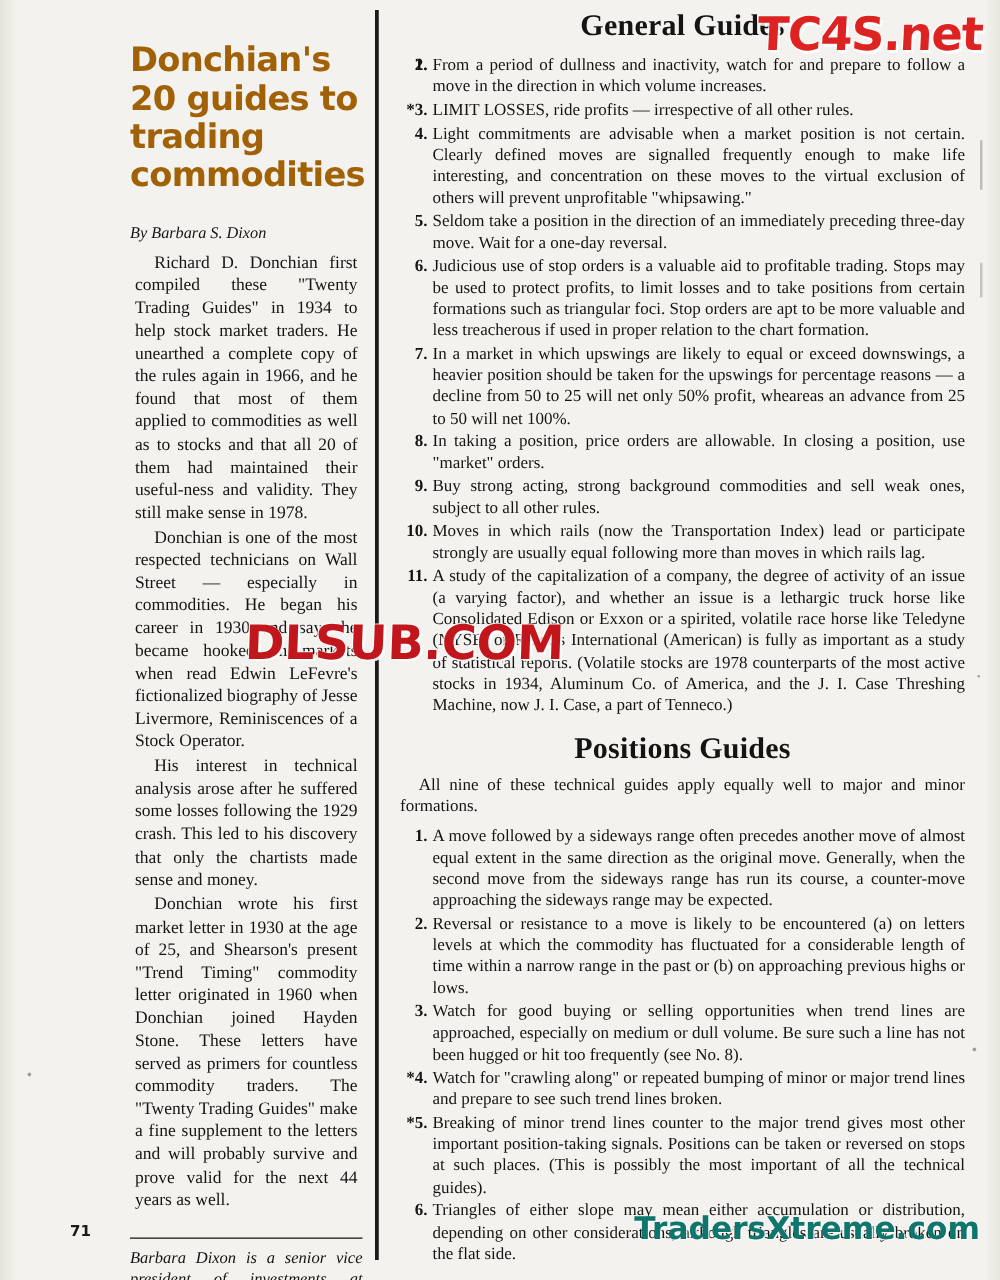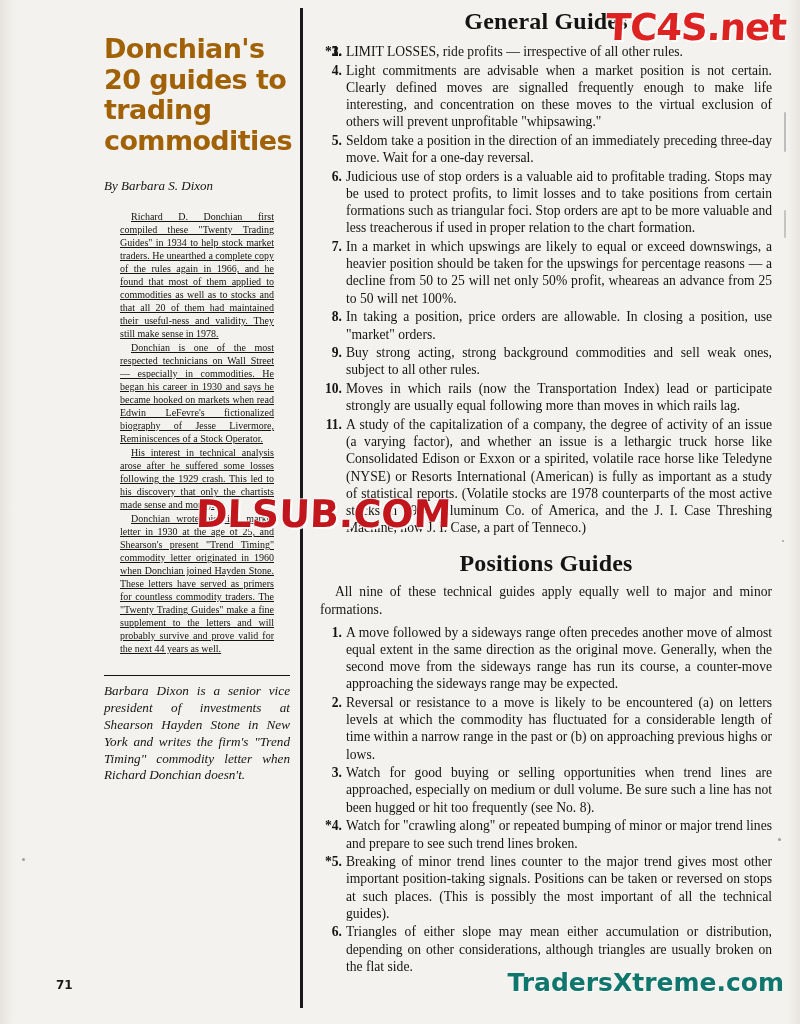--- a/index.html
+++ b/index.html
@@ -67,26 +67,25 @@
     letter-spacing: -0.6px;
     color: #a16207;
     margin: 0 0 22px 0;
   }
   .byline {
     font-style: italic;
     font-size: 13px;
     margin: 0 0 8px 0;
   }
   .body-text {
-    font-size: 10px;
+    font-size: 14px;
     line-height: 1.30;
     text-align: justify;
-    margin: 16px;
+    margin: 4px;
     hyphens: auto;
-    text-decoration: underline;
   }
   .body-text p {
     margin: 0;
     text-indent: 1.1em;
   }
   .body-text p + p { margin-top: 0.1em; }
 
   .bio-box {
     margin-top: 20px;
     border-top: 1.5px solid #111;
@@ -212,21 +211,21 @@
     </div>
     <div class="bio-box">Barbara Dixon is a senior vice president of investments at Shearson Hayden Stone in New York and writes the firm's "Trend Timing" commodity letter when Richard Donchian doesn't.</div>
   </div>
 
   <div class="divider"></div>
 
   <div class="col-right">
     <h2 class="sec-title">General Guides</h2>
     <ol class="guides">
       <li><span class="num">1.</span></li>
-      <li><span class="num">2.</span></li>
+      <li><span class="num">2.</span><span>From a period of dullness and inactivity, watch for and prepare to follow a move in the direction in which volume increases.</span></li>
       <li><span class="num"><span class="star">*</span><span>3.</span></span><span>LIMIT LOSSES, ride profits — irrespective of all other rules.</span></li>
       <li><span class="num">4.</span><span>Light commitments are advisable when a market position is not certain. Clearly defined moves are signalled frequently enough to make life interesting, and concentration on these moves to the virtual exclusion of others will prevent unprofitable "whipsawing."</span></li>
       <li><span class="num">5.</span><span>Seldom take a position in the direction of an immediately preceding three-day move. Wait for a one-day reversal.</span></li>
       <li><span class="num">6.</span><span>Judicious use of stop orders is a valuable aid to profitable trading. Stops may be used to protect profits, to limit losses and to take positions from certain formations such as triangular foci. Stop orders are apt to be more valuable and less treacherous if used in proper relation to the chart formation.</span></li>
       <li><span class="num">7.</span><span>In a market in which upswings are likely to equal or exceed downswings, a heavier position should be taken for the upswings for percentage reasons — a decline from 50 to 25 will net only 50% profit, wheareas an advance from 25 to 50 will net 100%.</span></li>
       <li><span class="num">8.</span><span>In taking a position, price orders are allowable. In closing a position, use "market" orders.</span></li>
       <li><span class="num">9.</span><span>Buy strong acting, strong background commodities and sell weak ones, subject to all other rules.</span></li>
       <li><span class="num">10.</span><span>Moves in which rails (now the Transportation Index) lead or participate strongly are usually equal following more than moves in which rails lag.</span></li>
       <li><span class="num">11.</span><span>A study of the capitalization of a company, the degree of activity of an issue (a varying factor), and whether an issue is a lethargic truck horse like Consolidated Edison or Exxon or a spirited, volatile race horse like Teledyne (NYSE) or Resorts International (American) is fully as important as a study of statistical reports. (Volatile stocks are 1978 counterparts of the most active stocks in 1934, Aluminum Co. of America, and the J. I. Case Threshing Machine, now J. I. Case, a part of Tenneco.)</span></li>
     </ol>

